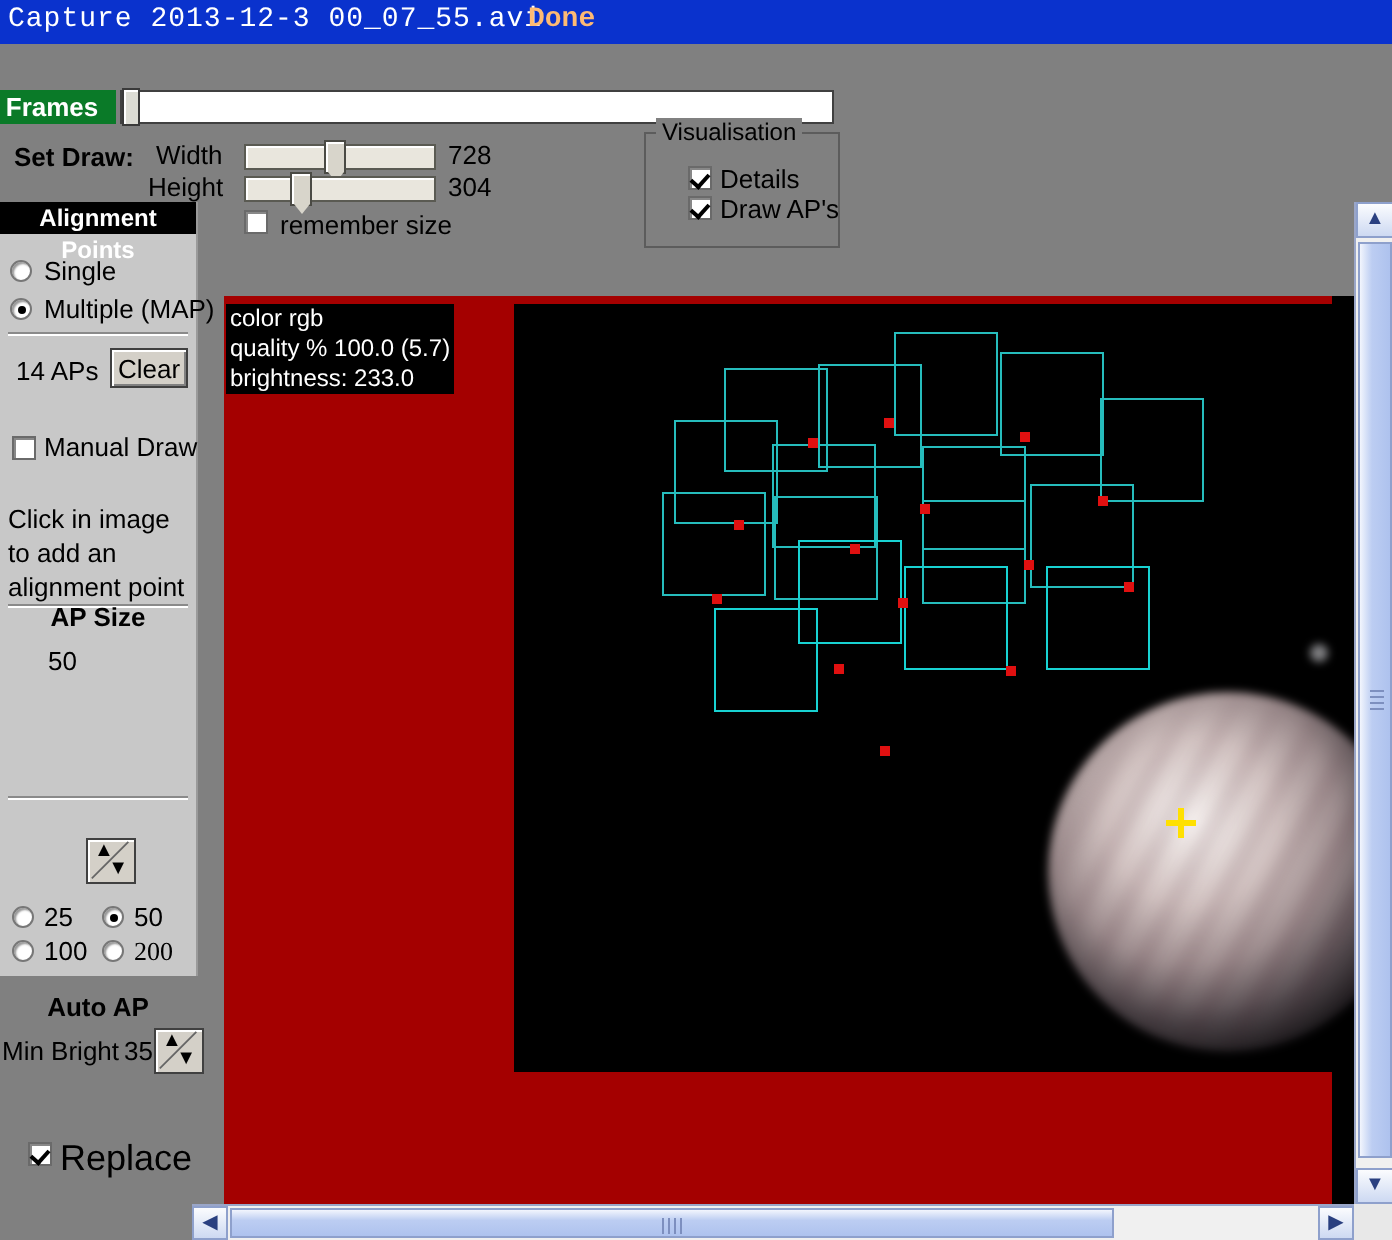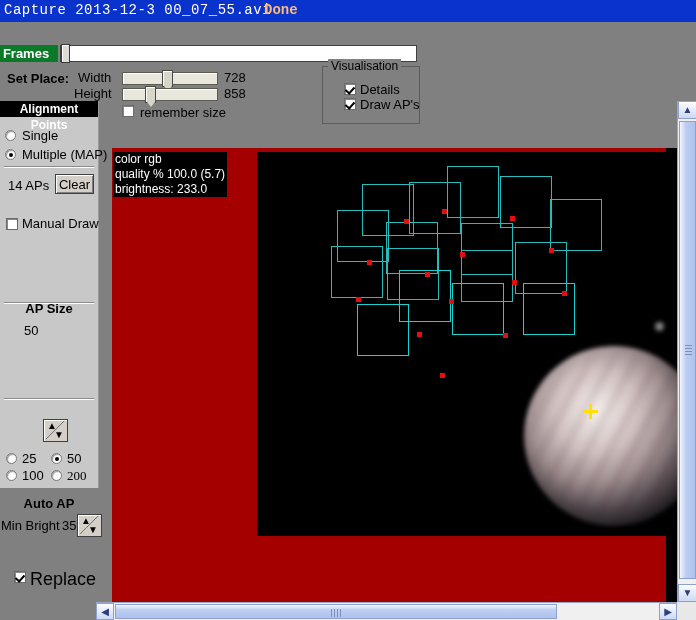--- a/index.html
+++ b/index.html
@@ -223,31 +223,31 @@
   <span class="tt">Capture 2013-12-3 00_07_55.avi</span>
   <span class="done">Done</span>
 </div>
 
 <div id="toolbar">
 
   <div id="frames-label">Frames</div>
   <div id="frames-track"></div>
   <div id="frames-thumb"></div>
 
-  <span class="lbl" id="lbl-setsize">Set Place:</span>
+  <span class="lbl" id="lbl-setsize">Set Draw:</span>
   <span class="lbl" id="lbl-width">Width</span>
   <span class="lbl" id="lbl-height">Height</span>
 
   <div class="sld" id="sld-w"></div>
   <div class="sthumb" id="sthumb-w"></div>
   <div class="sld" id="sld-h"></div>
   <div class="sthumb" id="sthumb-h"></div>
 
   <span class="lbl" id="val-width">728</span>
-  <span class="lbl" id="val-height">858</span>
+  <span class="lbl" id="val-height">304</span>
 
   <span class="lbl" id="lbl-offset">offset</span>
   <span class="lbl" id="val-offset">0, 0</span>
 
   <div class="chk" id="cb-remember"></div>
   <span class="lbl" id="lbl-remember">remember size</span>
 
   <div id="vis-group"></div>
   <span id="vis-title">Visualisation</span>
   <div class="chk on" id="vis-d"></div>
@@ -265,20 +265,21 @@
   <span class="lbl" id="lbl-multi">Multiple (MAP)</span>
 
   <div class="hr" id="hr1"></div>
 
   <span class="lbl" id="lbl-apcount">14 APs</span>
   <div id="btn-clear">Clear</div>
 
   <div class="chk" id="cb-manual"></div>
   <span class="lbl" id="lbl-manual">Manual Draw</span>
 
+  <div id="instr">Click in image to add an alignment point</div>
 
   <div class="hr" id="hr2"></div>
   <div id="lbl-apsize">AP Size</div>
   <span class="lbl" id="val-apsize">50</span>
   <div class="spin" id="spin-apsize">
     <svg class="dg" viewBox="0 0 25 23">
       <line x1="22" y1="1" x2="2" y2="21" stroke="#666" stroke-width="1"></line>
     </svg>
     <span class="ar up">▲</span>
     <span class="ar dn">▼</span>

